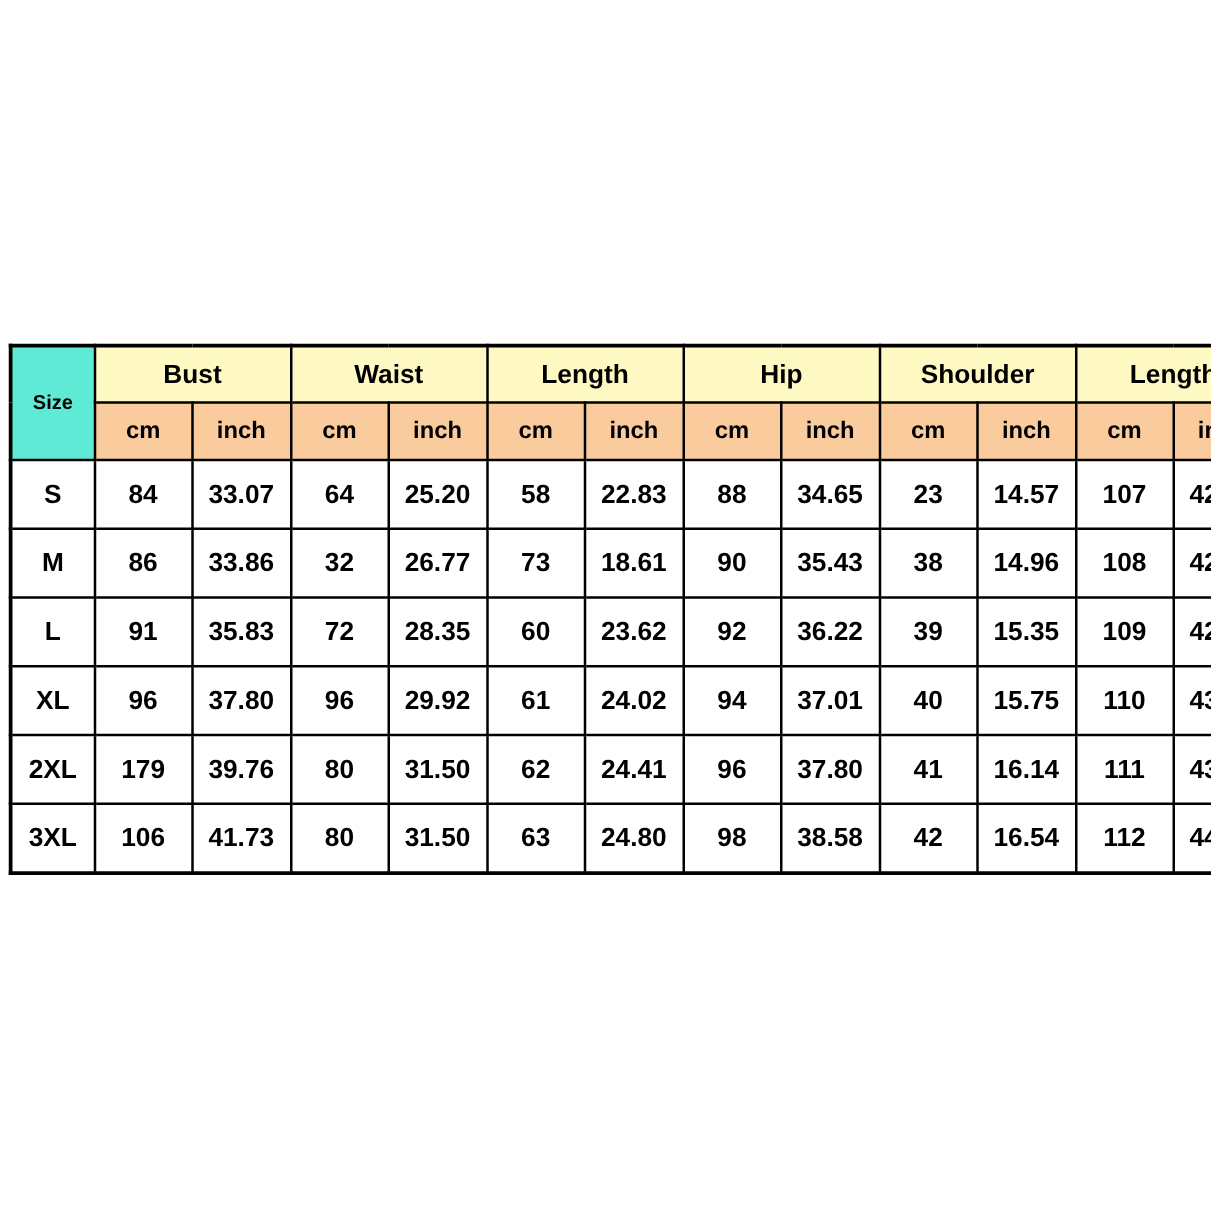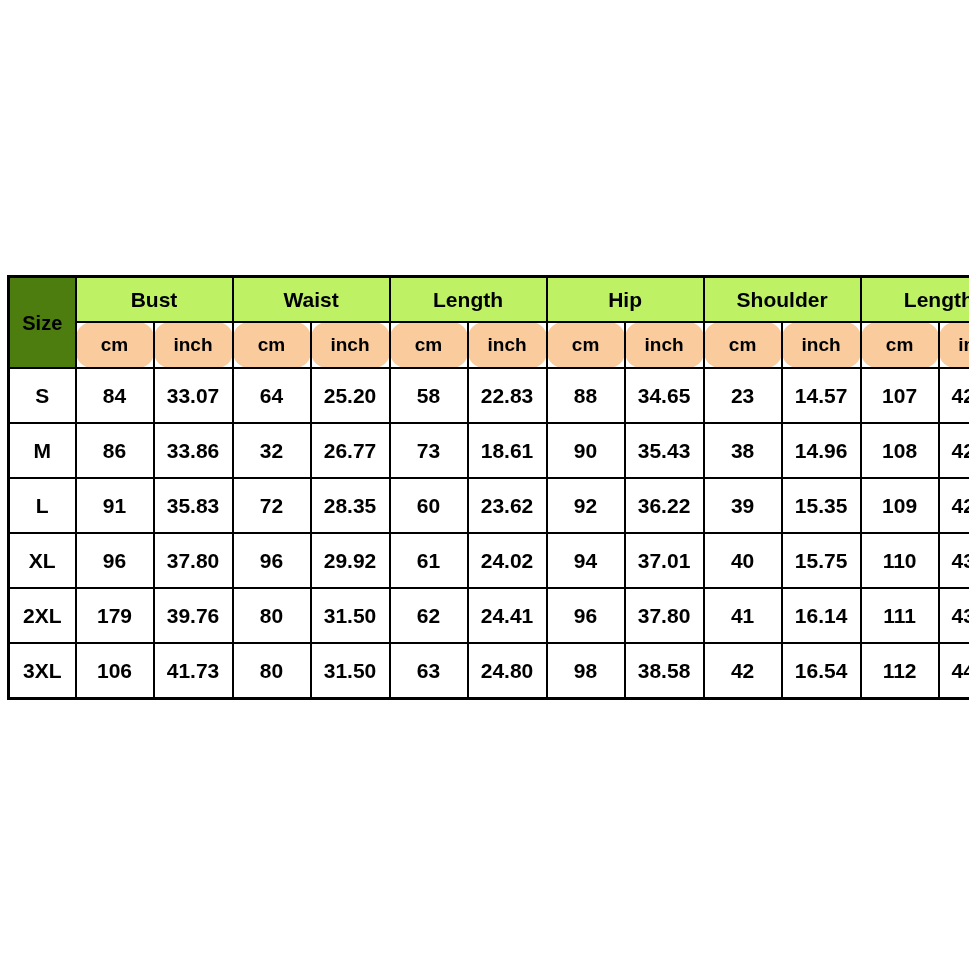--- a/index.html
+++ b/index.html
@@ -36,36 +36,35 @@
     border: 2px solid #000000;
     text-align: center;
     vertical-align: middle;
     color: #000000;
     font-weight: bold;
     padding: 0;
     line-height: 1.1;
   }
 
   th.group-head {
-    background: #bef264;
+    background: #fef9c3;
     font-size: 21px;
     height: 43px;
   }
 
   th.size-head {
-    background: #4d7c0f;
-    font-size: 20px;
+    background: #5eead4;
+    font-size: 16px;
     width: 67px;
   }
 
   th.unit-head {
     background: #facb9c;
     font-size: 19px;
     height: 44px;
-    border-radius: 16px;
   }
 
   td.size-cell {
     background: #ffffff;
     font-size: 21px;
   }
 
   td.val-cell {
     background: #ffffff;
     font-size: 21px;

